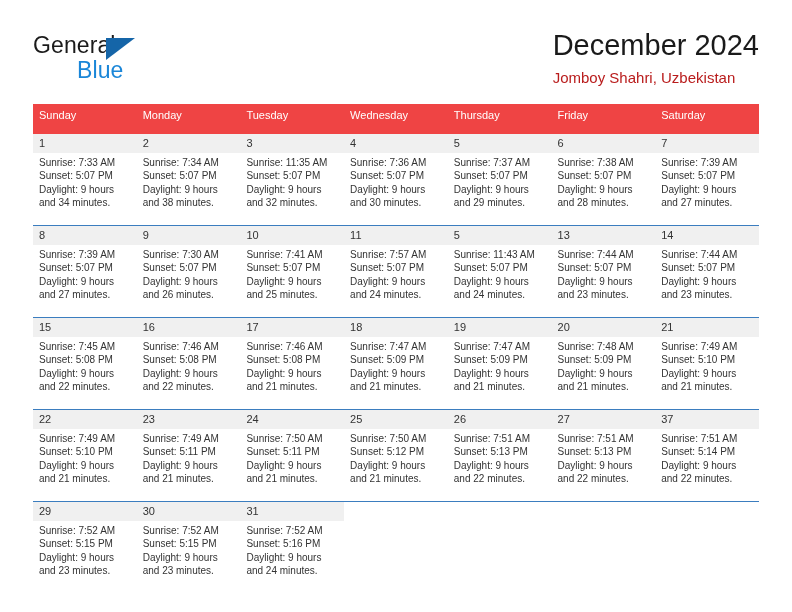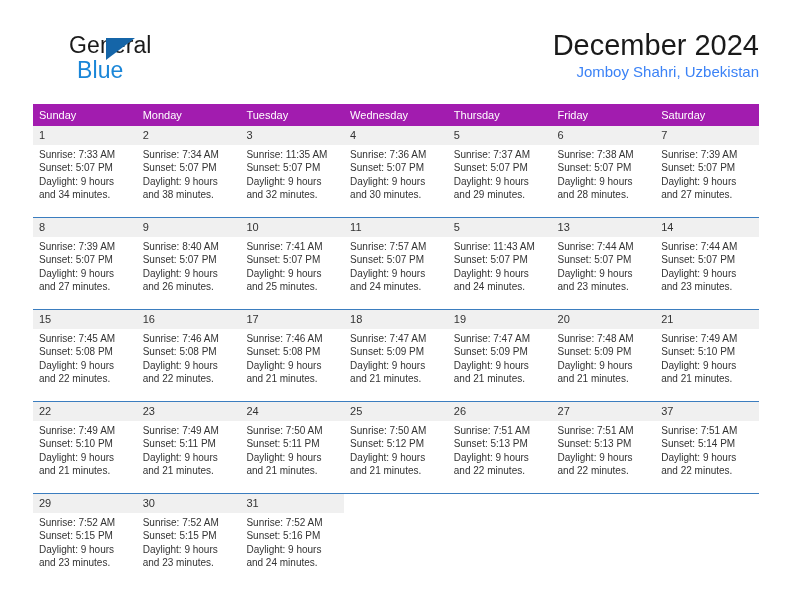--- a/index.html
+++ b/index.html
@@ -37,21 +37,20 @@
     height: 56px;
   }
   .logo-general {
     position: absolute;
     left: 0;
     top: 0;
     font-size: 23px;
     letter-spacing: 0.1px;
     color: #1a1a1a;
     font-family: "Liberation Sans", sans-serif;
-    margin-left: 36px;
   }
   .logo-tri {
     position: absolute;
     left: 73px;
     top: 6px;
     width: 0;
     height: 0;
     border-left: 29px solid #1565a8;
     border-bottom: 22px solid transparent;
   }
@@ -61,52 +60,52 @@
     top: 25px;
     font-size: 23px;
     color: #1a86d8;
     letter-spacing: 0.1px;
     font-family: "Liberation Sans", sans-serif;
   }
   .title-block {
     position: absolute;
     right: 33px;
     top: 28px;
-    text-align: right;
+    text-align: left;
   }
   .cal-title {
     font-size: 29px;
     color: #1a1a1a;
     line-height: 34px;
     white-space: nowrap;
   }
   .cal-subtitle {
     font-size: 15px;
-    color: #3b82f6;
+    color: #b91c1c;
     line-height: 20px;
-    margin-top: 0;
+    margin-top: 6px;
     white-space: nowrap;
   }
 
   
   .cal {
     position: absolute;
     left: 33px;
     top: 104px;
     width: 726px;
     border-collapse: collapse;
     table-layout: fixed;
   }
   .cal th {
-    background: #a21caf;
+    background: #ef4444;
     color: #ffffff;
     font-size: 11px;
     font-weight: normal;
     text-align: left;
-    padding: 5px 0 5px 6px;
+    padding: 5px 0 13px 6px;
     height: 12px;
     border: none;
   }
   .cal td {
     width: 103.71px;
     vertical-align: top;
     padding: 0;
     border: none;
     height: 82px;
   }
@@ -253,21 +252,21 @@
             <div class="info">
               <div>Sunrise: 7:39 AM</div>
               <div>Sunset: 5:07 PM</div>
               <div>Daylight: 9 hours</div>
               <div>and 27 minutes.</div>
             </div>
           </td>
           <td>
             <div class="daynum">9</div>
             <div class="info">
-              <div>Sunrise: 8:40 AM</div>
+              <div>Sunrise: 7:30 AM</div>
               <div>Sunset: 5:07 PM</div>
               <div>Daylight: 9 hours</div>
               <div>and 26 minutes.</div>
             </div>
           </td>
           <td>
             <div class="daynum">10</div>
             <div class="info">
               <div>Sunrise: 7:41 AM</div>
               <div>Sunset: 5:07 PM</div>

